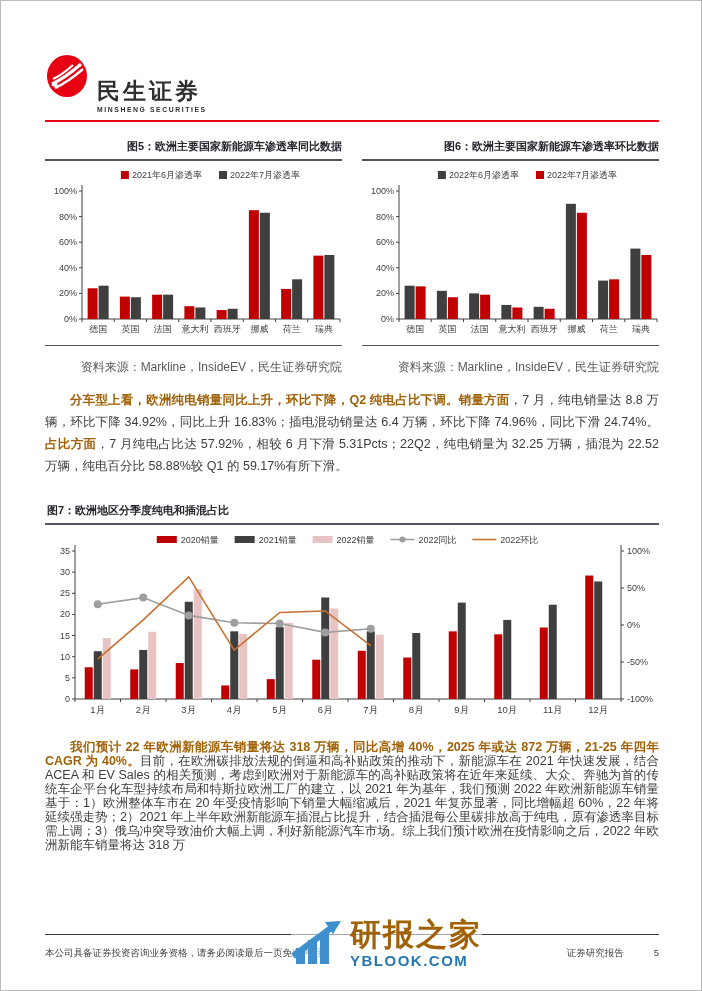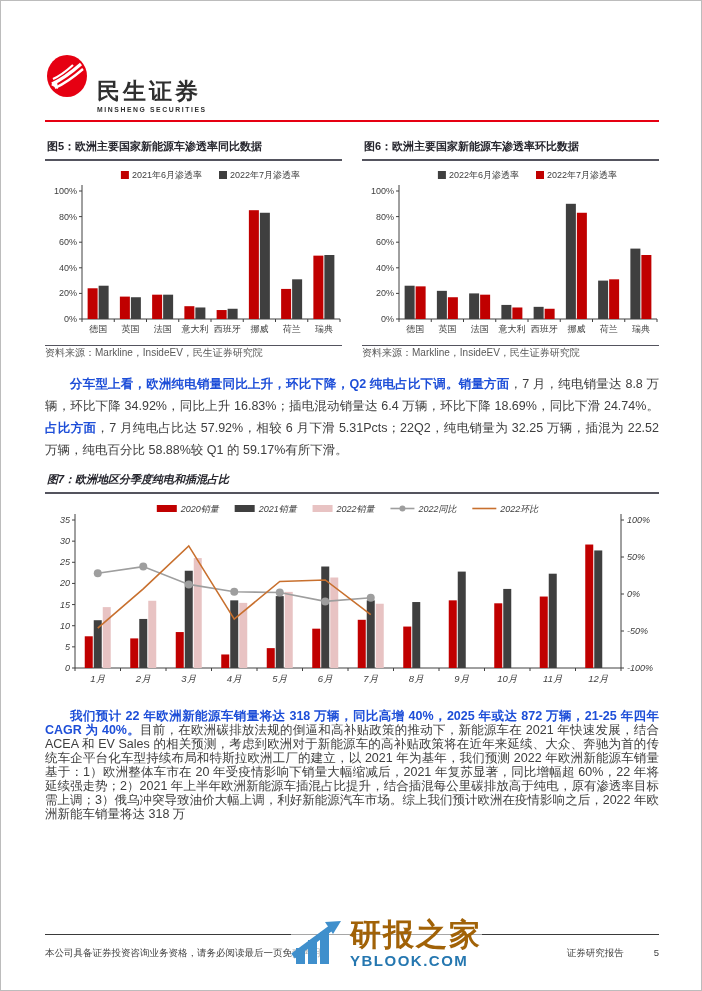--- a/index.html
+++ b/index.html
@@ -6,29 +6,29 @@
   body{font-family:"Liberation Sans","DejaVu Sans",sans-serif;}
   .page{position:relative;width:700px;height:989px;border:1px solid #bcbcbc;background:#fff;overflow:hidden;}
   .header{display:flex;justify-content:space-between;align-items:flex-end;padding:38px 42px 0 44px;}
   .logo{display:flex;align-items:center;}
   .logo-text{margin-left:8px;}
   .brand-cn{font-size:23px;font-weight:bold;color:#2f2f2f;letter-spacing:3px;line-height:24px;margin-top:40px;}
   .brand-en{font-size:6.8px;font-weight:bold;color:#2f2f2f;letter-spacing:1.6px;margin-top:3px;}
   .report-type{font-size:12.5px;font-weight:bold;color:#3a3a3a;padding-bottom:3px;}
   .red-rule{height:2px;background:#E60012;margin:7px 42px 0 44px;}
   .content{padding:0 42px 0 44px;}
-  .fig-row{display:flex;gap:20px;margin-top:15px;}
+  .fig-row{display:flex;gap:20px;margin-top:15px;text-align:right;}
   .fig-panel{flex:1;min-width:0;}
   .fig-title{font-size:11px;font-weight:bold;color:#26262e;padding:2px 0 5px 2px;border-bottom:2px solid #54545e;}
   .chart-host{margin-top:4px;}
-  .fig-source{border-top:1px solid #54545e;margin-top:2px;padding-top:0;font-size:10px;color:#595959;}
+  .fig-source{border-top:1px solid #54545e;margin-top:2px;padding-top:13px;font-size:12px;color:#595959;}
   .para{margin:13px 0 0;font-size:12.5px;line-height:22px;color:#3d3d3d;text-align:justify;text-indent:2em;}
-  .para b{color:#1d4ed8;}
+  .para b{color:#a16207;}
   .p2{line-height:14px;margin-top:11px;}
-  .fig7-block{margin-top:9px;font-style:italic;}
+  .fig7-block{margin-top:24px;}
   .footer-rule{position:absolute;left:44px;right:42px;top:933px;border-top:1.5px solid #3a3a3a;}
   .footer{position:absolute;left:44px;right:42px;top:946px;display:flex;justify-content:space-between;align-items:center;font-size:9.5px;color:#3f3f3f;}
   .footer-right{display:flex;gap:30px;align-items:flex-start;}
   .watermark{position:absolute;left:290px;top:918px;display:flex;align-items:center;gap:7px;z-index:5;background:rgba(255,255,255,0.55);}
   .wm-text{display:flex;flex-direction:column;line-height:1;}
   .wm-cn{font-size:31px;font-weight:bold;color:#a16207;letter-spacing:2px;}
   .wm-en{font-size:15px;font-weight:bold;color:#2577b0;letter-spacing:1.5px;margin-top:3px;}
   svg text{font-family:"Liberation Sans","DejaVu Sans",sans-serif;}
 </style>
 </head>
@@ -165,21 +165,21 @@
               <text x="149.875" y="167" text-anchor="middle" font-size="9" fill="#404040">意大利</text>
               <text x="182.125" y="167" text-anchor="middle" font-size="9" fill="#404040">西班牙</text>
               <text x="214.375" y="167" text-anchor="middle" font-size="9" fill="#404040">挪威</text>
               <text x="246.625" y="167" text-anchor="middle" font-size="9" fill="#404040">荷兰</text>
               <text x="278.875" y="167" text-anchor="middle" font-size="9" fill="#404040">瑞典</text>
             </svg></div>
         <div class="fig-source">资料来源：Markline，InsideEV，民生证券研究院</div>
       </div>
     </div>
 
-    <p class="para"><b>分车型上看，欧洲纯电销量同比上升，环比下降，Q2 纯电占比下调。销量方面</b><span>，7 月，纯电销量达 8.8 万辆，环比下降 34.92%，同比上升 16.83%；插电混动销量达 6.4 万辆，环比下降 18.69%，同比下滑 24.74%。</span><b>占比方面</b><span>，7 月纯电占比达 57.92%，相较 6 月下滑 5.31Pcts；22Q2，纯电销量为 32.25 万辆，插混为 22.52 万辆，纯电百分比 58.88%较 Q1 的 59.17%有所下滑。</span></p>
+    <p class="para"><b>分车型上看，欧洲纯电销量同比上升，环比下降，Q2 纯电占比下调。销量方面</b><span>，7 月，纯电销量达 8.8 万辆，环比下降 34.92%，同比上升 16.83%；插电混动销量达 6.4 万辆，环比下降 74.96%，同比下滑 24.74%。</span><b>占比方面</b><span>，7 月纯电占比达 57.92%，相较 6 月下滑 5.31Pcts；22Q2，纯电销量为 32.25 万辆，插混为 22.52 万辆，纯电百分比 58.88%较 Q1 的 59.17%有所下滑。</span></p>
 
     <div class="fig7-block">
       <div class="fig-title">图7：欧洲地区分季度纯电和插混占比</div>
       <div class="chart-host"><svg width="616" height="196" viewBox="0 0 616 196">
             <rect x="111.80000000000001" y="7" width="20" height="7" fill="#C00000"></rect>
             <text x="135.8" y="14" text-anchor="start" font-size="9" fill="#3d3d3d">2020销量</text>
             <rect x="189.68" y="7" width="20" height="7" fill="#3F3F3F"></rect>
             <text x="213.68" y="14" text-anchor="start" font-size="9" fill="#3d3d3d">2021销量</text>
             <rect x="267.56" y="7" width="20" height="7" fill="#E8C3C3"></rect>
             <text x="291.56" y="14" text-anchor="start" font-size="9" fill="#3d3d3d">2022销量</text>

